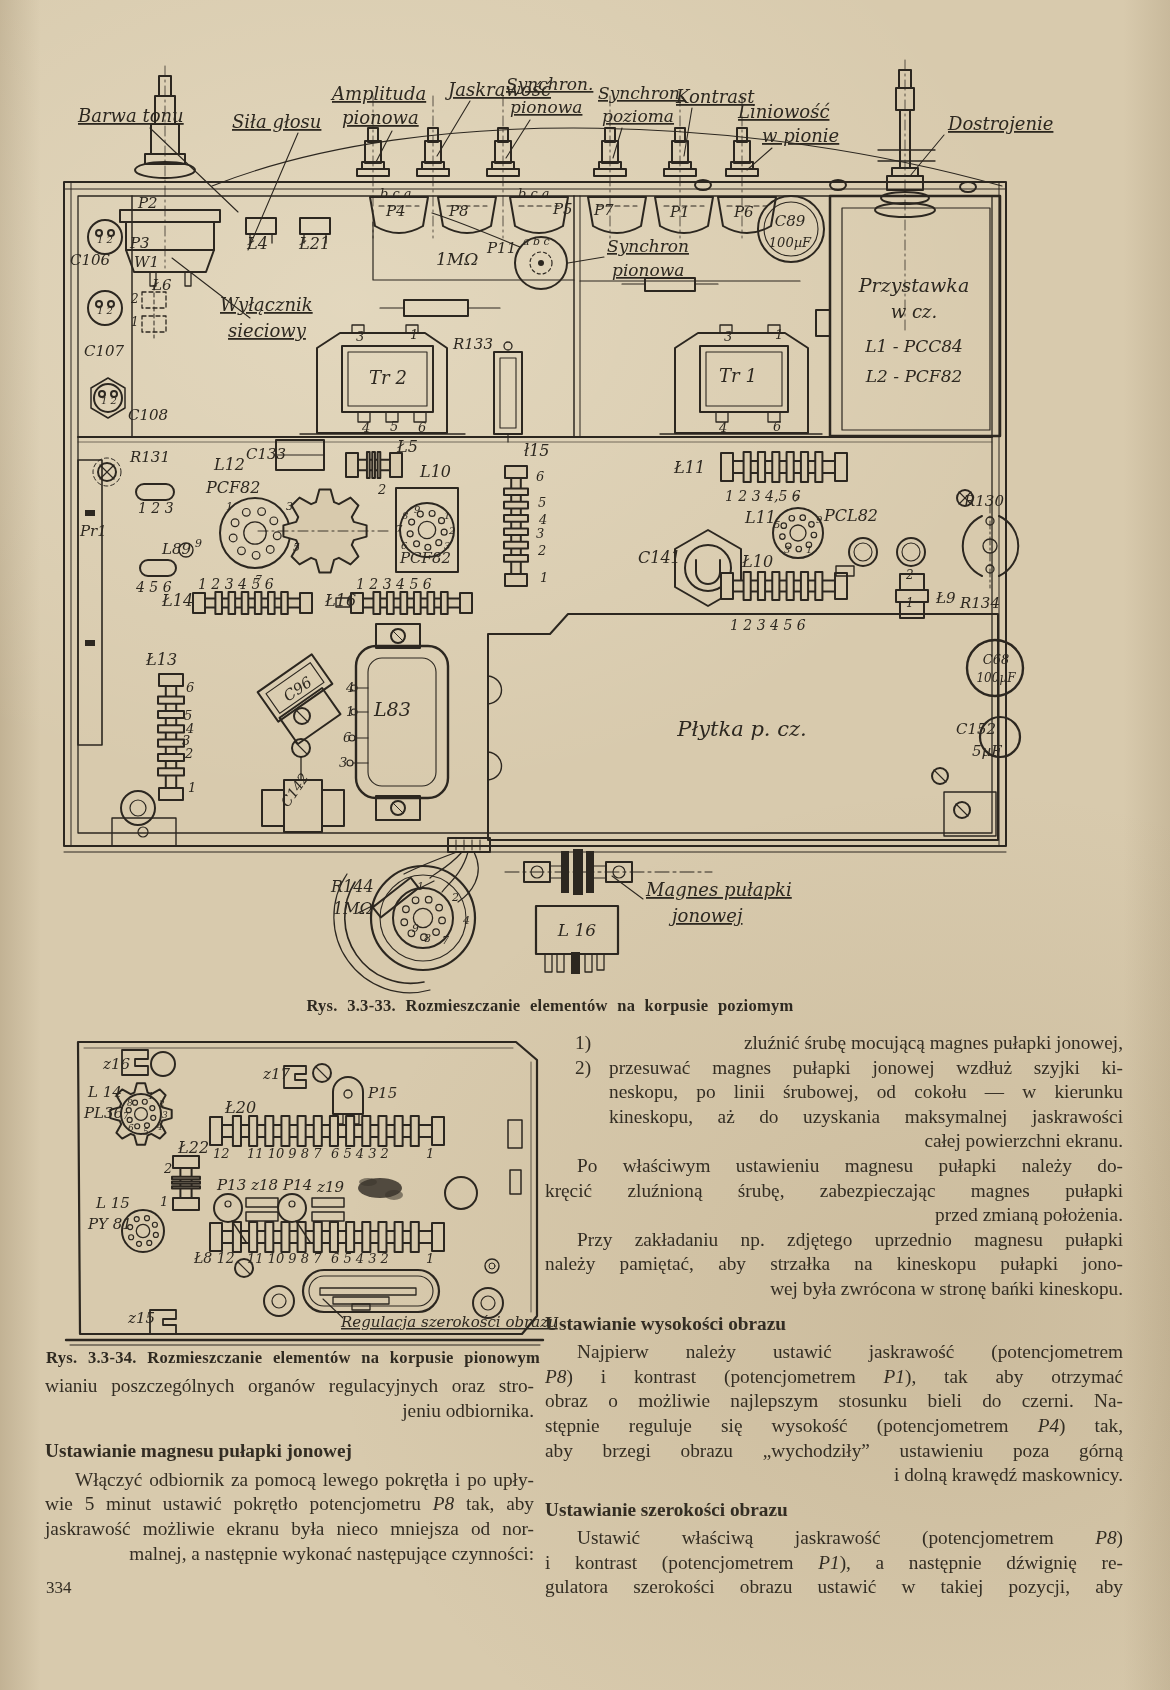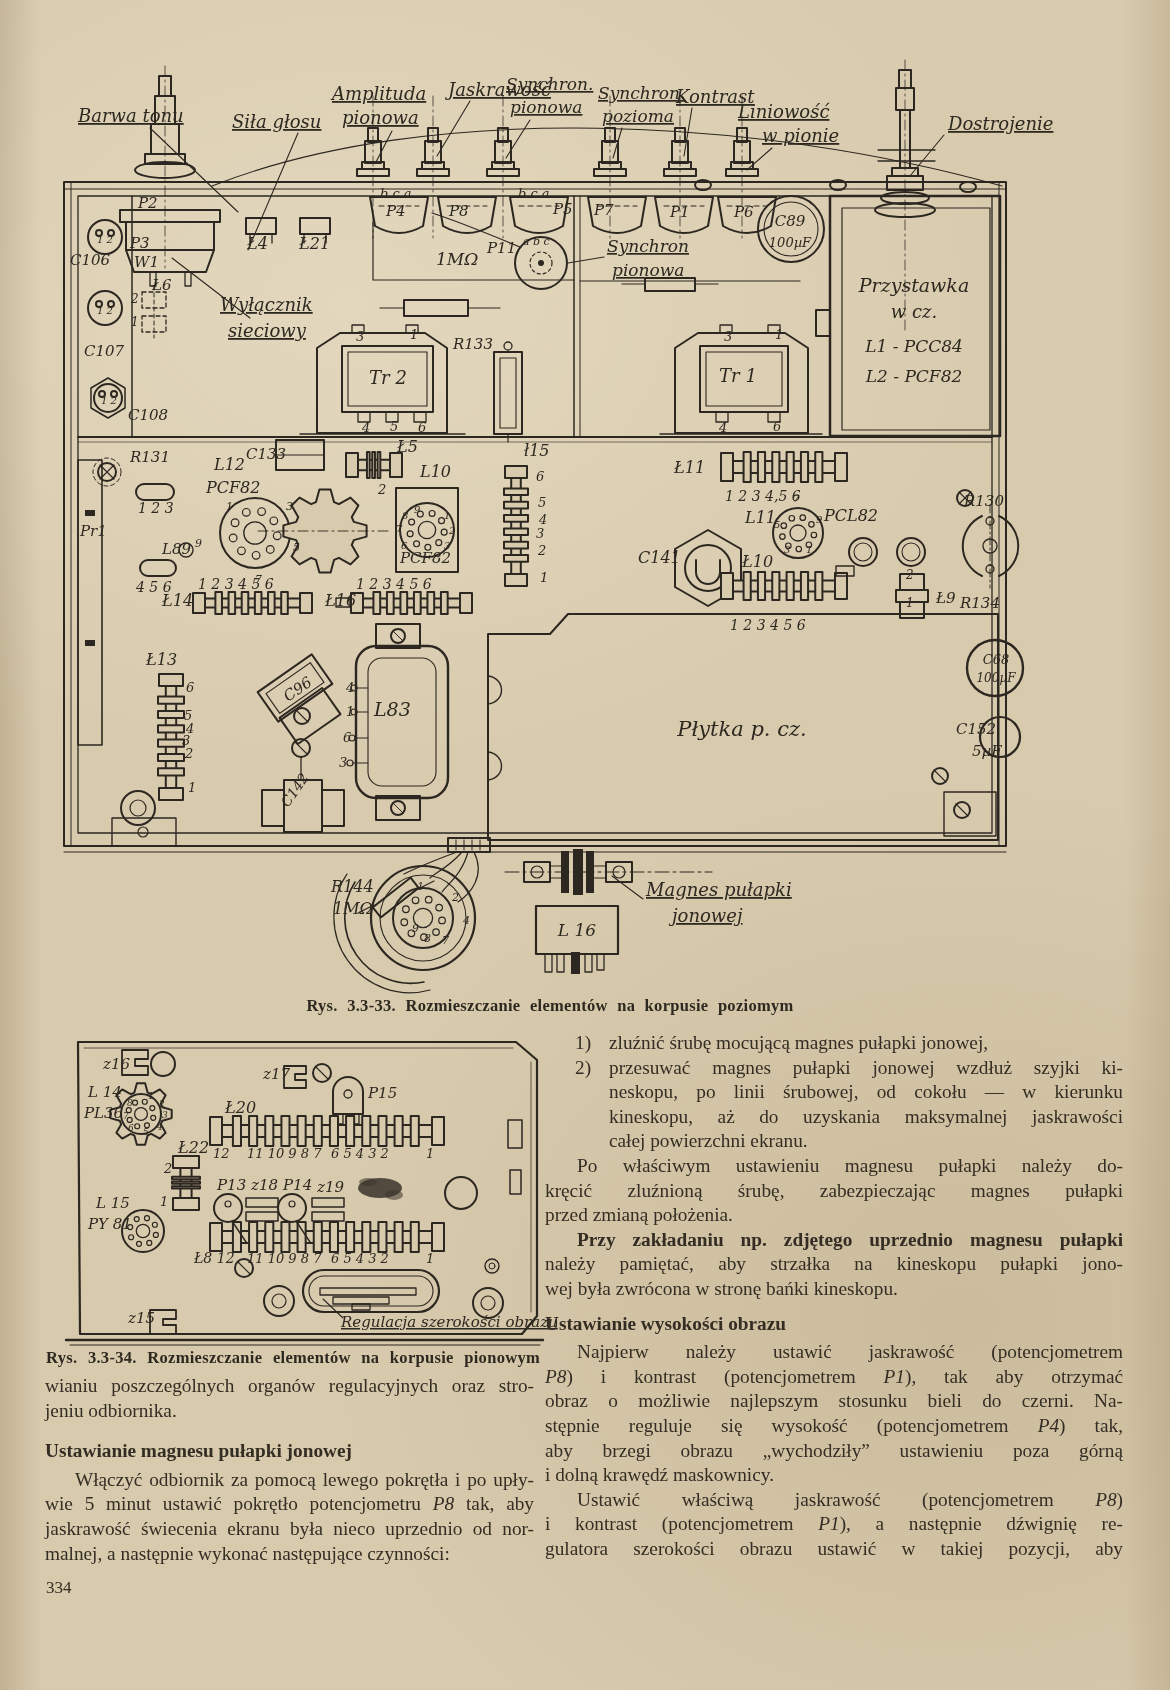--- a/index.html
+++ b/index.html
@@ -10,21 +10,21 @@
       radial-gradient(900px 760px at 82% 78%, rgba(125,98,58,.14), transparent 70%),
       linear-gradient(90deg, rgba(105,82,48,.20), rgba(105,82,48,0) 3.5%, rgba(105,82,48,0) 96%, rgba(105,82,48,.14));
     font-family:"Liberation Serif","DejaVu Serif",serif;color:#332d23;}
   svg{position:absolute;left:0;top:0;}
   .cap{position:absolute;font-weight:bold;font-size:16.5px;letter-spacing:.3px;word-spacing:5px;color:#2e2920;}
   #cap1{left:250px;top:996px;width:600px;text-align:center;}
   #cap2{left:46px;top:1348px;width:494px;text-align:justify;text-align-last:justify;}
   .col{position:absolute;font-size:19.3px;line-height:24.6px;color:#332d23;}
   #rcol{left:545px;top:1031px;width:578px;}
   #lcol{left:45px;top:1374px;width:489px;}
-  .tl{min-height:24.6px;}
+  .tl{min-height:24.6px;text-align:right;}
   .jl{text-align:justify;text-align-last:justify;}
   .hd{font-weight:bold;margin:10px 0 4px 0;}
   .li{display:flex;}
   .li .mk{width:34px;flex:none;}
   .li .lb{flex:1;}
   .lst{padding-left:30px;}
   #pageno{position:absolute;left:46px;top:1578px;font-size:17px;color:#332d23;}
   i{font-style:italic;}
 </style>
 </head>
@@ -791,49 +791,50 @@
             <div class="tl">całej powierzchni ekranu.</div>
           </div>
     </div>
   </div>
   <div>
         <div class="tl jl" style="text-indent: 32px;">Po właściwym ustawieniu magnesu pułapki należy do-</div>
         <div class="tl jl">kręcić zluźnioną śrubę, zabezpieczając magnes pułapki</div>
         <div class="tl">przed zmianą położenia.</div>
       </div>
   <div>
-        <div class="tl jl" style="text-indent: 32px; font-weight: bold;">Przy zakładaniu np. zdjętego uprzednio magnesu pułapki</div>
+        <div class="tl jl" style="text-indent: 32px;">Przy zakładaniu np. zdjętego uprzednio magnesu pułapki</div>
         <div class="tl jl">należy pamiętać, aby strzałka na kineskopu pułapki jono-</div>
         <div class="tl">wej była zwrócona w stronę bańki kineskopu.</div>
       </div>
   <div class="hd">Ustawianie wysokości obrazu</div>
   <div>
         <div class="tl jl" style="text-indent: 32px;">Najpierw należy ustawić jaskrawość (potencjometrem</div>
         <div class="tl jl"><i>P8</i>) i kontrast (potencjometrem <i>P1</i>), tak aby otrzymać</div>
         <div class="tl jl">obraz o możliwie najlepszym stosunku bieli do czerni. Na-</div>
         <div class="tl jl">stępnie reguluje się wysokość (potencjometrem <i>P4</i>) tak,</div>
         <div class="tl jl">aby brzegi obrazu „wychodziły” ustawieniu poza górną</div>
         <div class="tl">i dolną krawędź maskownicy.</div>
       </div>
+  <div class="hd">Ustawianie szerokości obrazu</div>
   <div>
         <div class="tl jl" style="text-indent: 32px;">Ustawić właściwą jaskrawość (potencjometrem <i>P8</i>)</div>
         <div class="tl jl">i kontrast (potencjometrem <i>P1</i>), a następnie dźwignię re-</div>
         <div class="tl jl">gulatora szerokości obrazu ustawić w takiej pozycji, aby</div>
       </div>
 </div>
 
 <div id="lcol" class="col">
   <div>
         <div class="tl jl">wianiu poszczególnych organów regulacyjnych oraz stro-</div>
         <div class="tl">jeniu odbiornika.</div>
       </div>
   <div class="hd" style="margin-top:16px">Ustawianie magnesu pułapki jonowej</div>
   <div>
         <div class="tl jl" style="text-indent: 30px;">Włączyć odbiornik za pomocą lewego pokrętła i po upły-</div>
         <div class="tl jl">wie 5 minut ustawić pokrętło potencjometru <i>P8</i> tak, aby</div>
-        <div class="tl jl">jaskrawość świecenia ekranu była nieco uprzednio od nor-</div>
+        <div class="tl jl">jaskrawość możliwie ekranu była nieco mniejsza od nor-</div>
         <div class="tl">malnej, a następnie wykonać następujące czynności:</div>
       </div>
 </div>
 
 <div id="pageno">334</div>
 
 </div>
 
 </body></html>

